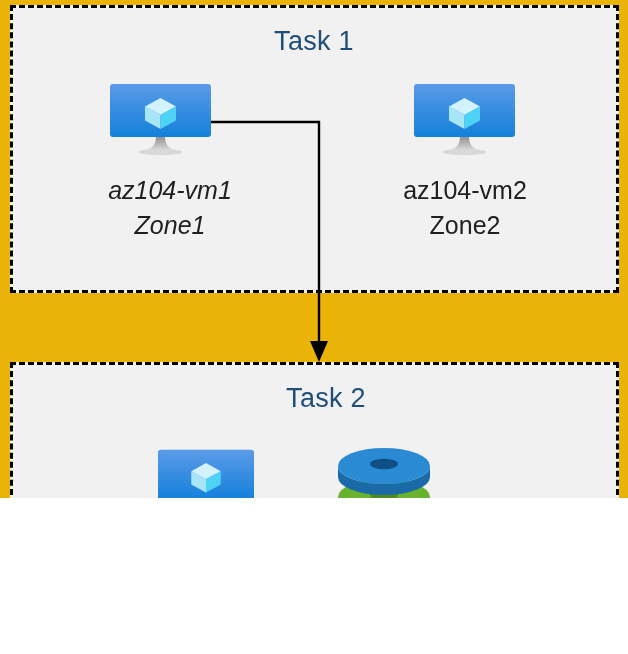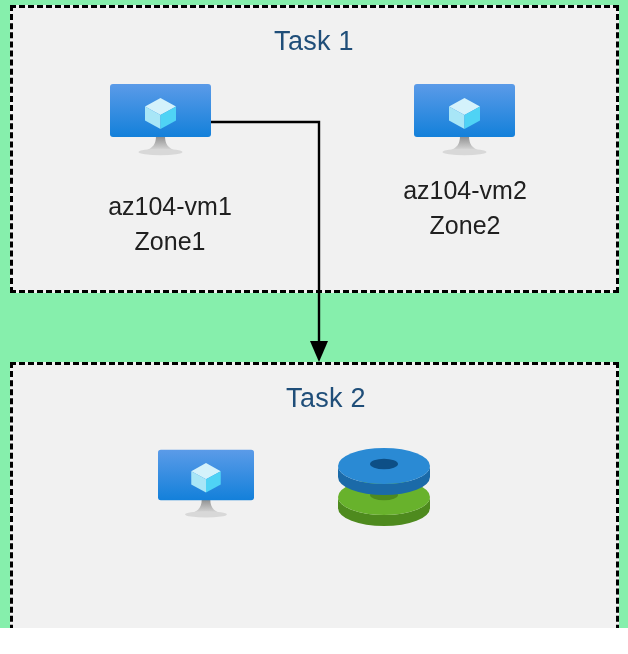--- a/index.html
+++ b/index.html
@@ -8,22 +8,22 @@
     padding: 0;
     background: #ffffff;
   }
   body {
     font-family: "Liberation Sans", sans-serif;
     -webkit-font-smoothing: antialiased;
   }
   #canvas {
     position: relative;
     width: 628px;
-    height: 628px;
-    background: #86efac;
+    height: 498px;
+    background: #eab308;
     overflow: hidden;
   }
 
   
   .task-box {
     position: absolute;
     background: #f1f1f1;
     border: 3px dashed #000000;
     box-sizing: border-box;
   }
@@ -58,22 +58,23 @@
     position: absolute;
     text-align: center;
     font-size: 25px;
     line-height: 35px;
     color: #202020;
     white-space: pre;
     user-select: none;
   }
   #vm1-label {
     left: 20px;
-    top: 189px;
+    top: 173px;
     width: 300px;
+    font-style: italic;
   }
   #vm2-label {
     left: 320px;
     top: 173px;
     width: 290px;
   }
   #task2-caption {
     left: 14px;
     top: 553px;
     width: 600px;

